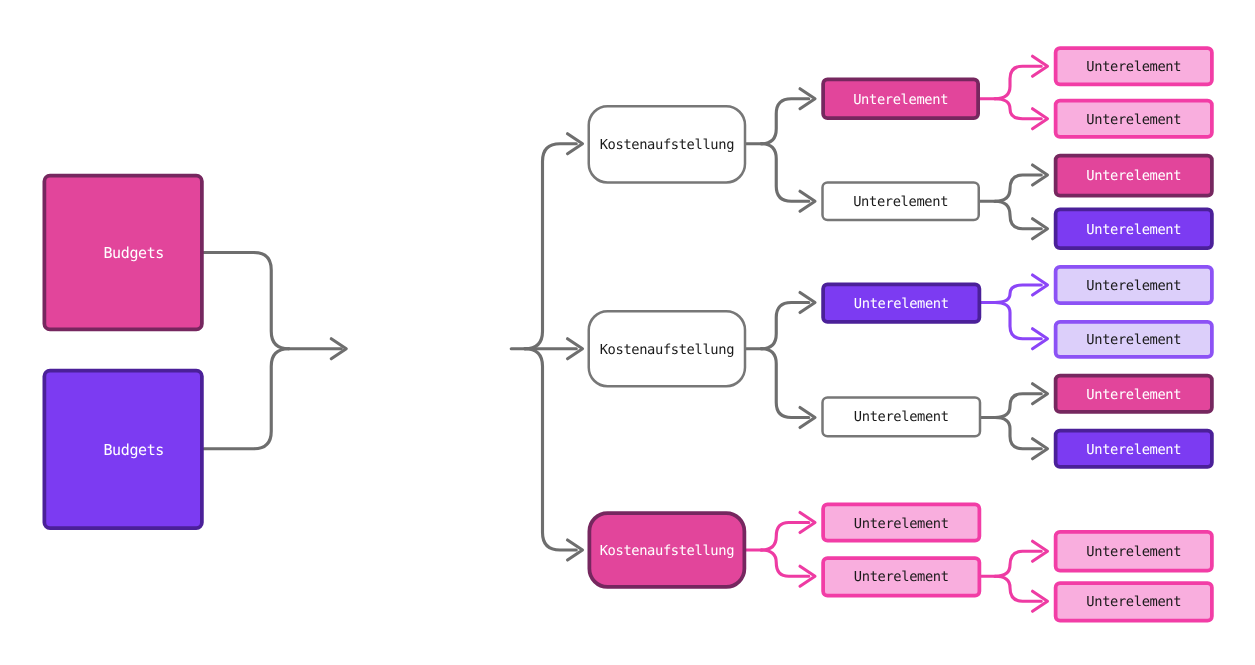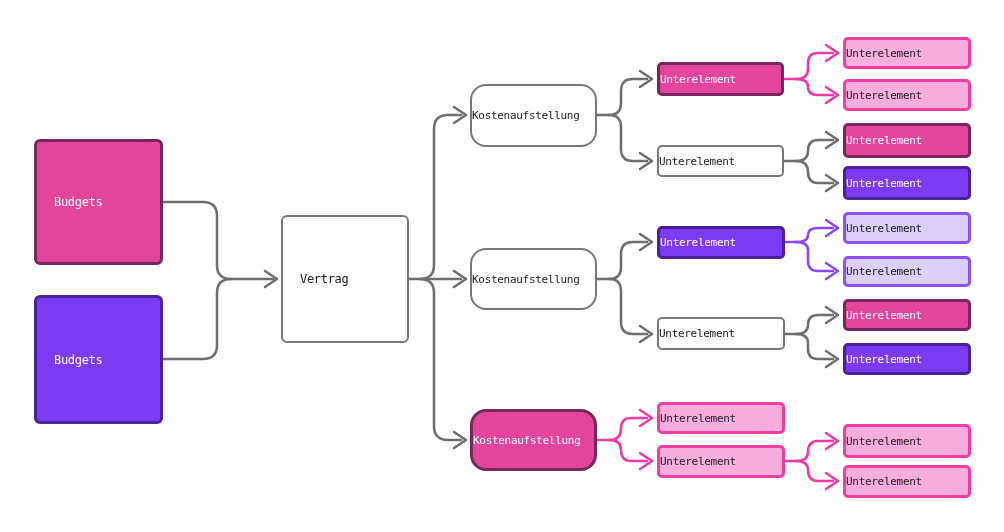--- a/index.html
+++ b/index.html
@@ -8,20 +8,21 @@
     width:1004px;height:532px;
     background:#ffffff;
     overflow:hidden;
     font-family:"DejaVu Sans Mono","Liberation Mono",monospace;
   }
   .wires{position:absolute;left:0;top:0;}
   .node{
     position:absolute;
     box-sizing:border-box;
     display:flex;align-items:center;justify-content:center;
+    text-align:center;
     font-family:"DejaVu Sans Mono","Liberation Mono",monospace;
     font-size:11px;
     letter-spacing:-0.3px;
     border-radius:5px;
   }
   .big{border-radius:6px;font-size:12px;padding-left:17px;}
   .mid{border-radius:16px;}
   .pink-solid{background:#e2459b;border:3px solid #76275f;color:#ffffff;}
   .purple-solid{background:#7c3bf2;border:3px solid #4b2099;color:#ffffff;}
   .pink-light{background:#f9aede;border:3px solid #f23da6;color:#1a1a1a;}
@@ -104,23 +105,20 @@
     </g>
   </svg>
 
   <div class="node pink-solid big" style="left:34px;top:139px;width:129px;height:126px">
     <span class="lbl">Budgets</span>
   </div>
   <div class="node purple-solid big" style="left:34px;top:295px;width:129px;height:129px">
     <span class="lbl">Budgets</span>
   </div>
 
-  <div class="node white-node big" style="left:281px;top:215px;width:128px;height:128px">
-    <span class="lbl">Vertrag</span>
-  </div>
 
   <div class="node white-node mid" style="left:470px;top:84px;width:127px;height:63px">
     <span class="lbl">Kostenaufstellung</span>
   </div>
   <div class="node white-node mid" style="left:470px;top:248px;width:127px;height:62px">
     <span class="lbl">Kostenaufstellung</span>
   </div>
   <div class="node pink-solid mid" style="left:470px;top:409px;width:127px;height:62px">
     <span class="lbl">Kostenaufstellung</span>
   </div>

